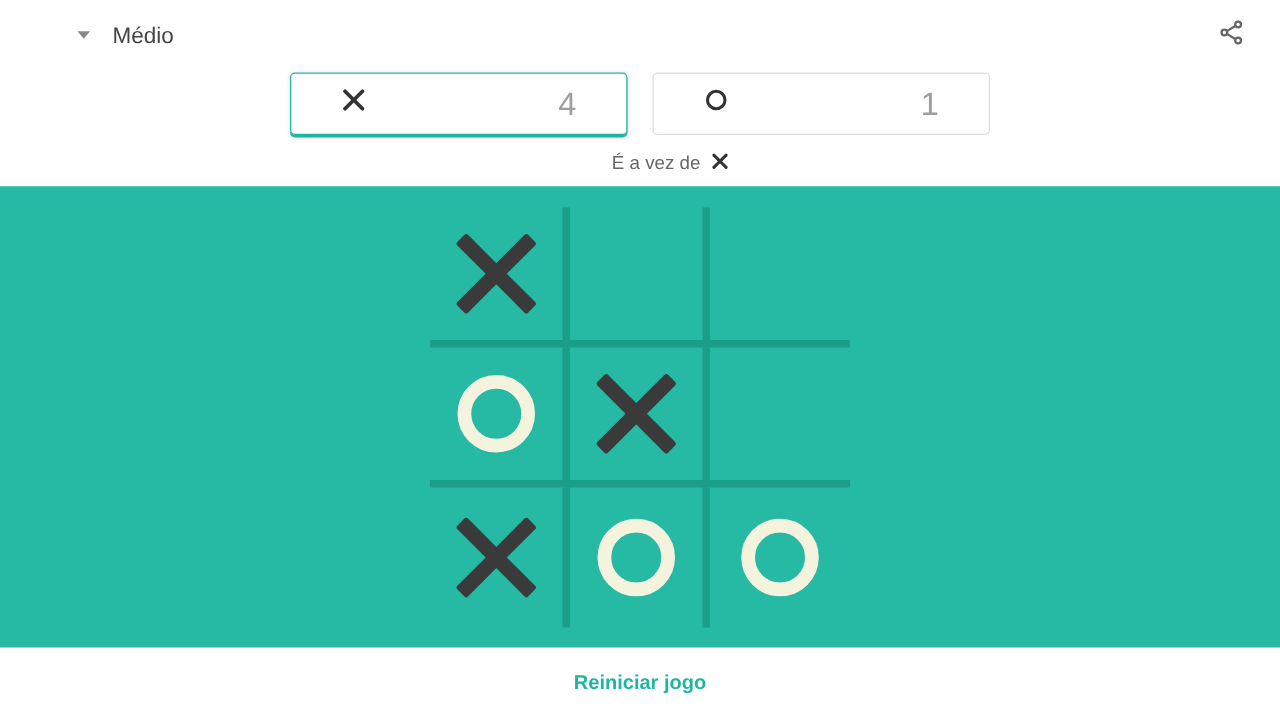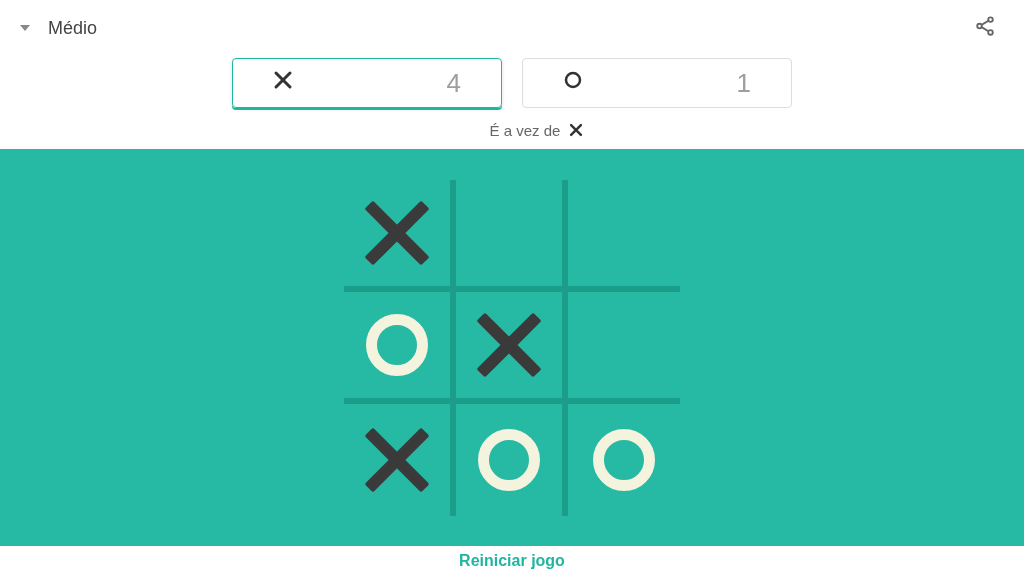--- a/index.html
+++ b/index.html
@@ -10,20 +10,21 @@
     background: #fff;
     overflow: hidden;
     display: flex;
     flex-direction: column;
   }
   .header {
     display: flex;
     align-items: center;
     padding: 10px 20px;
     height: 56px;
+    margin-left: 42px;
   }
   .difficulty-dropdown {
     display: flex;
     align-items: center;
     cursor: pointer;
     color: #555;
   }
   .chevron-down {
     width: 0;
     height: 0;
@@ -116,21 +117,21 @@
   }
   .mark-x::before { transform: translate(-50%, -50%) rotate(45deg); }
   .mark-x::after  { transform: translate(-50%, -50%) rotate(-45deg); }
   .mark-o {
     width: 62px; height: 62px;
     border: 11px solid #f4f3dd;
     border-radius: 50%;
   }
   .restart-bar {
     text-align: center;
-    padding: 6px 0;
+    padding: 20px 0;
   }
   .restart-link {
     color: #1fb6a0;
     font-size: 16px;
     font-weight: 600;
     cursor: pointer;
   }
   
   .sym-x-svg, .sym-o-svg { display:inline-block; vertical-align:middle; }
 </style>

